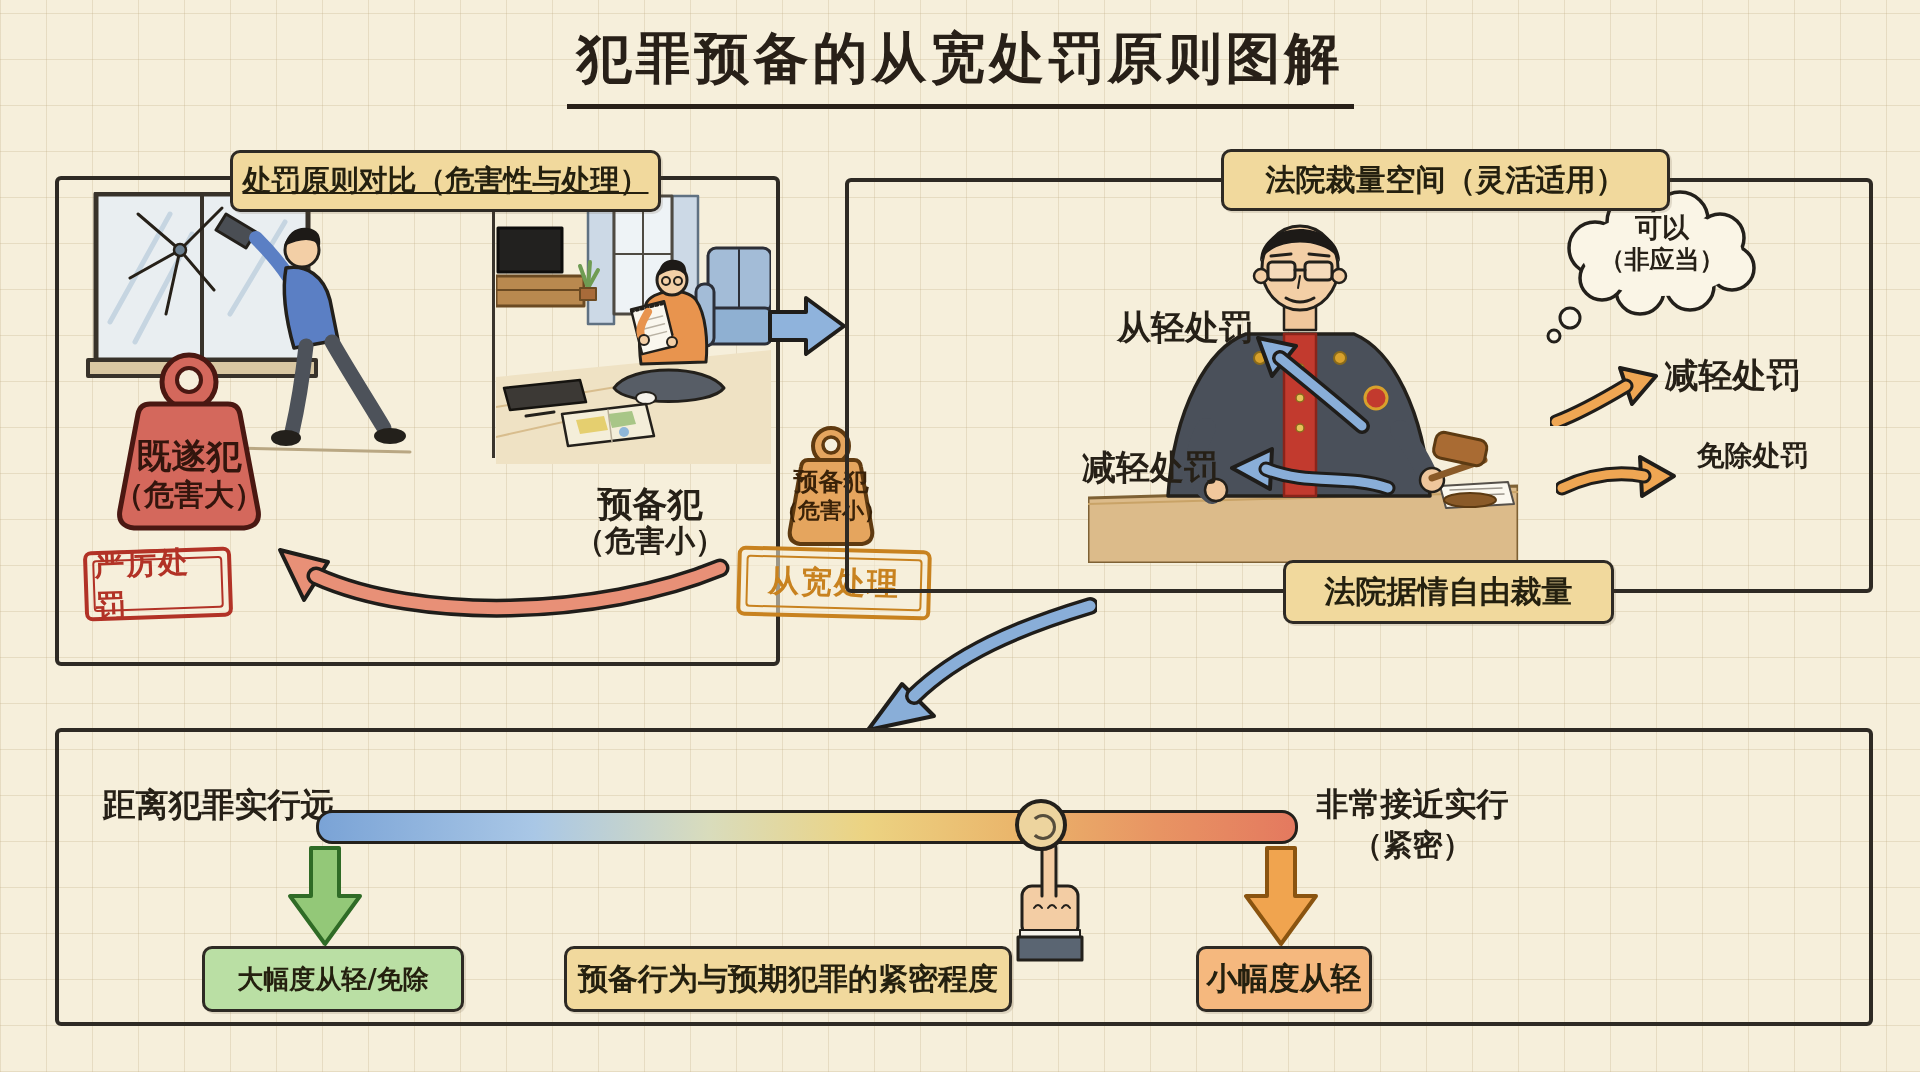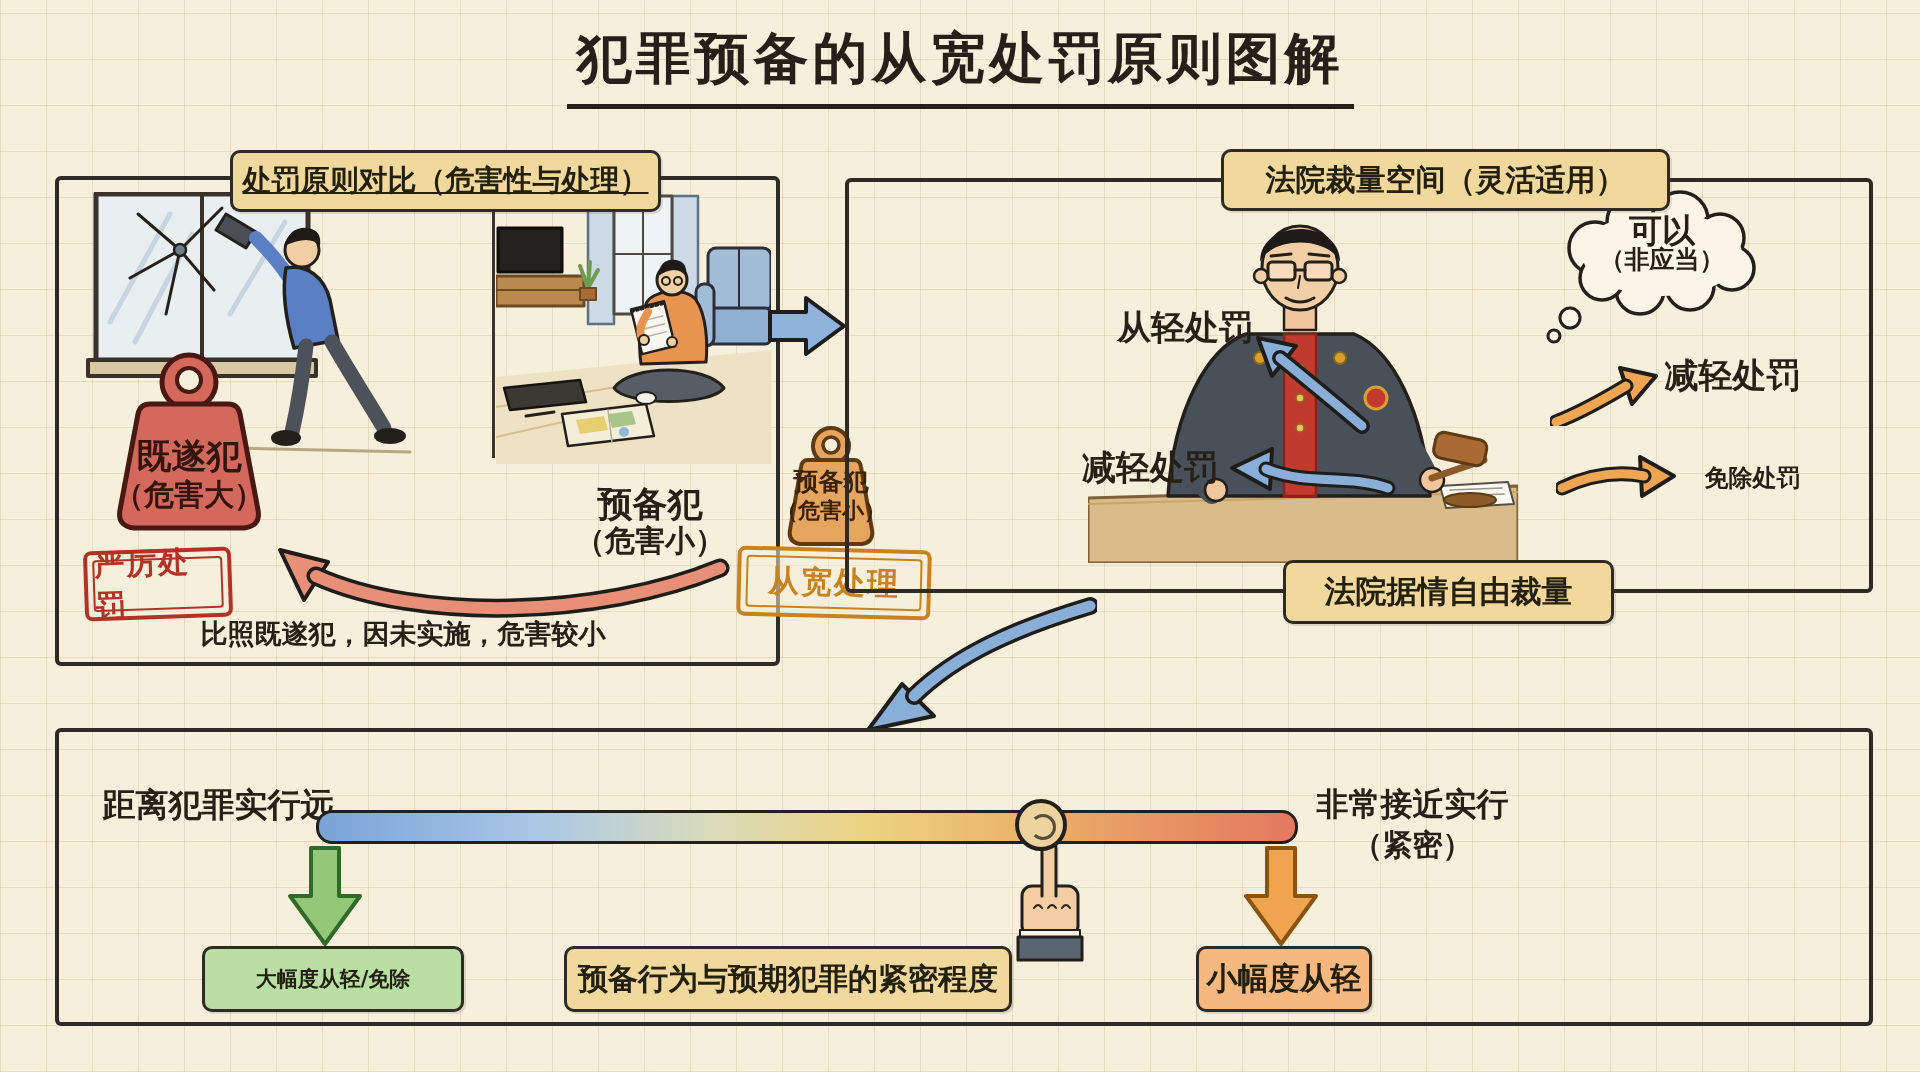--- a/index.html
+++ b/index.html
@@ -179,21 +179,20 @@
     <div class="inner">
         <span>从宽处理</span>
       </div>
   </div>
 
   <svg class="abs" style="left:268px;top:542px;" width="465" height="78" viewBox="0 0 465 78">
     <polygon points="12,8 60,20 36,58" fill="#e89077" stroke="#1f1d1a" stroke-width="4" stroke-linejoin="round"></polygon>
     <path d="M48,34 C150,80 330,76 452,26" fill="none" stroke="#1f1d1a" stroke-width="19" stroke-linecap="round"></path>
     <path d="M48,34 C150,80 330,76 452,26" fill="none" stroke="#e89077" stroke-width="12" stroke-linecap="round"></path>
   </svg>
-  <div class="txt" style="left:188px;top:618px;width:430px;font-size:27px;"><span>比照既遂犯，因未实施，危害较小</span></div>
 
   <svg class="abs" style="left:768px;top:295px;" width="80" height="62" viewBox="0 0 80 62">
     <polygon points="2,17 38,17 38,3 76,31 38,59 38,45 2,45" fill="#8fb3dc" stroke="#1f1d1a" stroke-width="4" stroke-linejoin="round"></polygon>
   </svg>
 
   <div class="panel" style="left:845px;top:178px;width:1020px;height:407px;"></div>
   <div class="tanbox" style="left:1221px;top:149px;width:443px;height:56px;font-size:30px;z-index:5;">
     <span>法院裁量空间（灵活适用）</span>
   </div>
 
@@ -248,21 +247,21 @@
       <circle cx="180" cy="52" r="24"></circle>
         <circle cx="192" cy="82" r="22"></circle>
         <circle cx="150" cy="100" r="24"></circle>
       <circle cx="100" cy="104" r="24"></circle>
         <circle cx="62" cy="92" r="22"></circle>
     </g>
     <ellipse cx="122" cy="68" rx="80" ry="42" fill="#faf5e6"></ellipse>
     <circle cx="30" cy="132" r="10" fill="#faf5e6" stroke="#23201b" stroke-width="3"></circle>
     <circle cx="14" cy="150" r="6" fill="#faf5e6" stroke="#23201b" stroke-width="3"></circle>
   </svg>
-  <div class="txt" style="left:1597px;top:212px;width:130px;font-size:33px;"><span>可以</span></div>
+  <div class="txt" style="left:1597px;top:212px;width:130px;font-size:27px;"><span>可以</span></div>
   <div class="txt" style="left:1567px;top:246px;width:190px;font-size:25px;"><span>（非应当）</span></div>
 
   <div class="txt" style="left:1100px;top:308px;width:170px;font-size:34px;"><span>从轻处罚</span></div>
   <svg class="abs" style="left:1252px;top:332px;" width="118" height="102" viewBox="0 0 118 102">
     <polygon points="6,6 44,14 20,44" fill="#89aed8" stroke="#1f1d1a" stroke-width="4" stroke-linejoin="round"></polygon>
     <path d="M28,26 C55,48 82,70 110,94" fill="none" stroke="#1f1d1a" stroke-width="16" stroke-linecap="round"></path>
     <path d="M28,26 C55,48 82,70 110,94" fill="none" stroke="#89aed8" stroke-width="9" stroke-linecap="round"></path>
   </svg>
 
   <div class="txt" style="left:1065px;top:448px;width:170px;font-size:34px;"><span>减轻处罚</span></div>
@@ -277,21 +276,21 @@
     <path d="M6,56 C32,46 56,32 76,20" fill="none" stroke="#1f1d1a" stroke-width="15" stroke-linecap="round"></path>
     <path d="M6,56 C32,46 56,32 76,20" fill="none" stroke="#efa653" stroke-width="9" stroke-linecap="round"></path>
   </svg>
   <div class="txt" style="left:1650px;top:356px;width:165px;font-size:34px;"><span>减轻处罚</span></div>
 
   <svg class="abs" style="left:1556px;top:452px;" width="124" height="50" viewBox="0 0 124 50">
     <polygon points="118,24 84,5 86,44" fill="#efa653" stroke="#1f1d1a" stroke-width="4" stroke-linejoin="round"></polygon>
     <path d="M6,36 C36,22 62,19 88,24" fill="none" stroke="#1f1d1a" stroke-width="15" stroke-linecap="round"></path>
     <path d="M6,36 C36,22 62,19 88,24" fill="none" stroke="#efa653" stroke-width="9" stroke-linecap="round"></path>
   </svg>
-  <div class="txt" style="left:1670px;top:465px;width:165px;font-size:24px;"><span>免除处罚</span></div>
+  <div class="txt" style="left:1670px;top:440px;width:165px;font-size:28px;"><span>免除处罚</span></div>
 
   <div class="tanbox" style="left:1283px;top:560px;width:325px;height:58px;font-size:31px;z-index:5;">
     <span>法院据情自由裁量</span>
   </div>
 
   <svg class="abs" style="left:852px;top:592px;" width="245" height="142" viewBox="0 0 245 142">
     <polygon points="16,138 50,92 82,124" fill="#89aed8" stroke="#1f1d1a" stroke-width="4" stroke-linejoin="round"></polygon>
     <path d="M62,104 C105,62 165,36 238,14" fill="none" stroke="#1f1d1a" stroke-width="18" stroke-linecap="round"></path>
     <path d="M62,104 C105,62 165,36 238,14" fill="none" stroke="#89aed8" stroke-width="11" stroke-linecap="round"></path>
   </svg>
@@ -317,21 +316,21 @@
       <rect x="20" y="97" width="64" height="23" fill="#5a6572" stroke="#23201b" stroke-width="3"></rect>
     </g>
   </svg>
 
   <div class="txt" style="left:1305px;top:786px;width:215px;font-size:32px;"><span>非常接近实行</span></div>
   <div class="txt" style="left:1305px;top:828px;width:215px;font-size:30px;"><span>（紧密）</span></div>
 
   <svg class="abs" style="left:286px;top:846px;" width="78" height="102" viewBox="0 0 78 102">
     <polygon points="25,2 53,2 53,50 74,50 39,98 4,50 25,50" fill="#93c878" stroke="#2f6b26" stroke-width="4" stroke-linejoin="round"></polygon>
   </svg>
-  <div class="resultbox" style="left:202px;top:946px;width:256px;height:60px;font-size:21px;background:#badfa4;">
+  <div class="resultbox" style="left:202px;top:946px;width:256px;height:60px;font-size:26px;background:#badfa4;">
     <span>大幅度从轻/免除</span>
   </div>
 
   <div class="resultbox" style="left:564px;top:946px;width:442px;height:60px;font-size:30px;background:#f1d99d;">
     <span>预备行为与预期犯罪的紧密程度</span>
   </div>
 
   <svg class="abs" style="left:1242px;top:846px;" width="78" height="102" viewBox="0 0 78 102">
     <polygon points="25,2 53,2 53,50 74,50 39,98 4,50 25,50" fill="#f0a44f" stroke="#8a5410" stroke-width="4" stroke-linejoin="round"></polygon>
   </svg>

